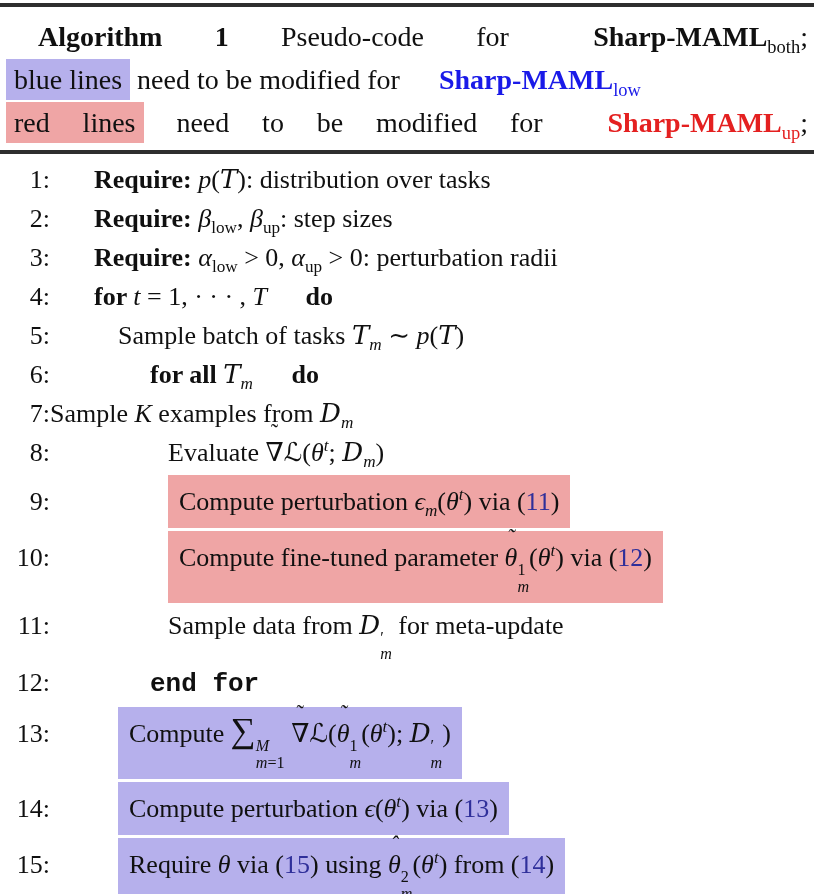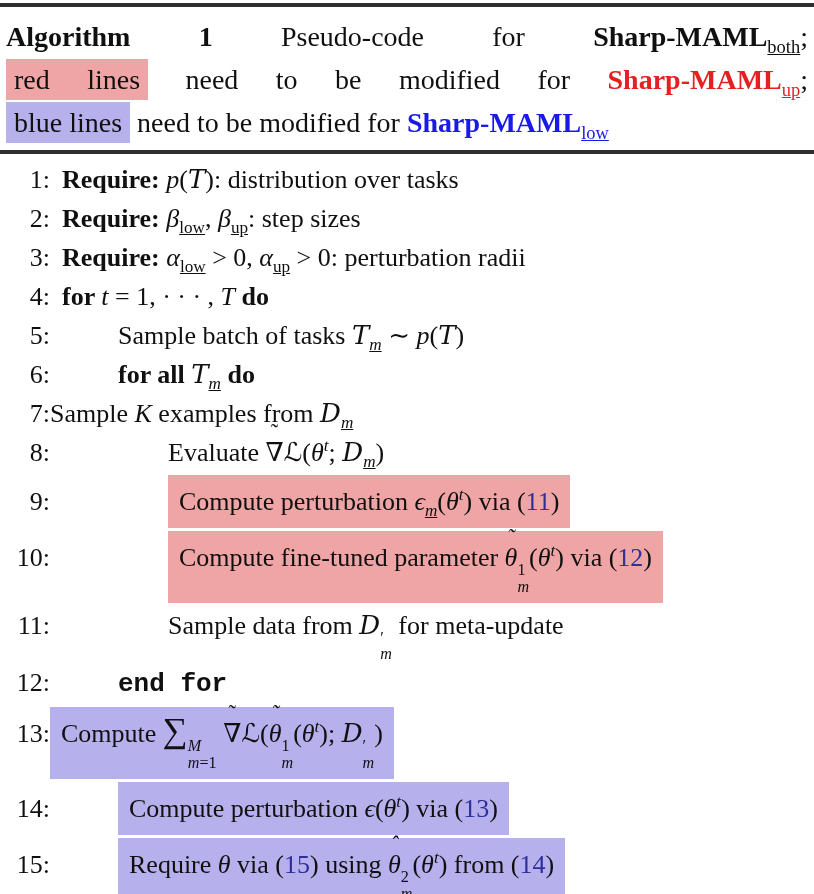--- a/index.html
+++ b/index.html
@@ -18,24 +18,24 @@
   
   .body{padding:6px 0 0 0;font-size:26px;}
   .row{display:flex;align-items:baseline;line-height:39px;}
   .row .num{flex:0 0 50px;text-align:right;}
   .row .content{display:block;}
   .row.hlrow{margin:3px 0;}
   .hlbox{display:inline-block;padding:7px 11px;}
   .bg-pink{background:var(--pink);}
   .bg-lav{background:var(--lav);}
   
-  .b{font-weight:bold;}
+  .b{font-weight:bold;margin-left:32px;}
   .i{font-style:italic;}
   .cal{font-style:italic;font-family:"DejaVu Serif","DejaVu Sans",serif;}
-  .sb{vertical-align:sub;font-size:66%;line-height:0;text-decoration:underline;}
+  .sb{vertical-align:sub;font-size:66%;line-height:0;}
   .sp{vertical-align:super;font-size:66%;line-height:0;}
   .red{color:var(--red);}
   .blu{color:var(--blu);}
   .link{color:var(--link);text-align:center;}
   .bigop{font-size:1.35em;line-height:0.9;}
   .hl{padding:5px 8px;}
   .hl-red{background:var(--pink);}
   .hl-blu{background:var(--lav);}
   
   .ss{display:inline-flex;flex-direction:column;align-items:flex-start;
@@ -46,22 +46,22 @@
   .ov .ov-mark{position:absolute;left:50%;transform:translateX(-50%);
                top:-0.52em;font-size:0.85em;line-height:1;}
 </style>
 </head>
 <body>
 
 <div class="algo">
   <div class="rule top"></div>
   <div class="hdr" id="algo-header">
       <div class="hdr-line"><span class="b">Algorithm 1</span><span> Pseudo-code for </span><span class="b">Sharp-MAML</span><span class="sb">both</span><span>;</span></div>
+      <div class="hdr-line last"><span class="hl hl-blu">blue lines</span><span> need to be modified for </span><span class="b blu">Sharp-MAML</span><span class="sb blu">low</span></div>
       <div class="hdr-line"><span class="hl hl-red">red lines</span><span> need to be modified for </span><span class="b red">Sharp-MAML</span><span class="sb red">up</span><span>;</span></div>
-      <div class="hdr-line last"><span class="hl hl-blu">blue lines</span><span> need to be modified for </span><span class="b blu">Sharp-MAML</span><span class="sb blu">low</span></div>
     </div>
   <div class="rule mid"></div>
   <div class="body" id="algo-body">
       <div class="row">
         <span class="num">1:</span>
         <span class="content" style="margin-left: 12px;"><span class="b">Require:</span><span> </span><span class="i">p</span><span>(</span><span class="cal">T</span><span>): distribution over tasks</span></span>
       </div>
       <div class="row">
         <span class="num">2:</span>
         <span class="content" style="margin-left: 12px;"><span class="b">Require:</span><span> </span><span class="i">β</span><span class="sb">low</span><span>, </span><span class="i">β</span><span class="sb">up</span><span>: step sizes</span></span>
@@ -107,21 +107,21 @@
             <span class="ss-r"><span>′</span></span>
             <span class="ss-r"><span class="i">m</span></span>
           </span><span> for meta-update</span></span>
       </div>
       <div class="row">
         <span class="num">12:</span>
         <span class="content" style="margin-left: 68px; font-family: Liberation Mono, monospace;"><span class="b">end for</span></span>
       </div>
       <div class="row hlrow">
         <span class="num">13:</span>
-        <span class="content" style=""><span class="hlbox bg-lav"><span>Compute </span><span class="bigop">∑</span><span class="ss">
+        <span class="content" style="margin-left: 68px;"><span class="hlbox bg-lav"><span>Compute </span><span class="bigop">∑</span><span class="ss">
               <span class="ss-r"><span class="i">M</span></span>
               <span class="ss-r"><span class="i">m</span><span>=1</span></span>
             </span><span> </span><span class="ov"><span class="ov-mark">˜</span><span><span>∇</span></span></span><span class="cal">ℒ</span><span>(</span><span class="ov i"><span class="ov-mark">˜</span><span><span class="i">θ</span></span></span><span class="ss">
               <span class="ss-r"><span>1</span></span>
               <span class="ss-r"><span class="i">m</span></span>
             </span><span>(</span><span class="i">θ</span><span class="sp i">t</span><span>); </span><span class="cal">D</span><span class="ss">
               <span class="ss-r"><span>′</span></span>
               <span class="ss-r"><span class="i">m</span></span>
             </span><span>)</span></span></span>
       </div>

